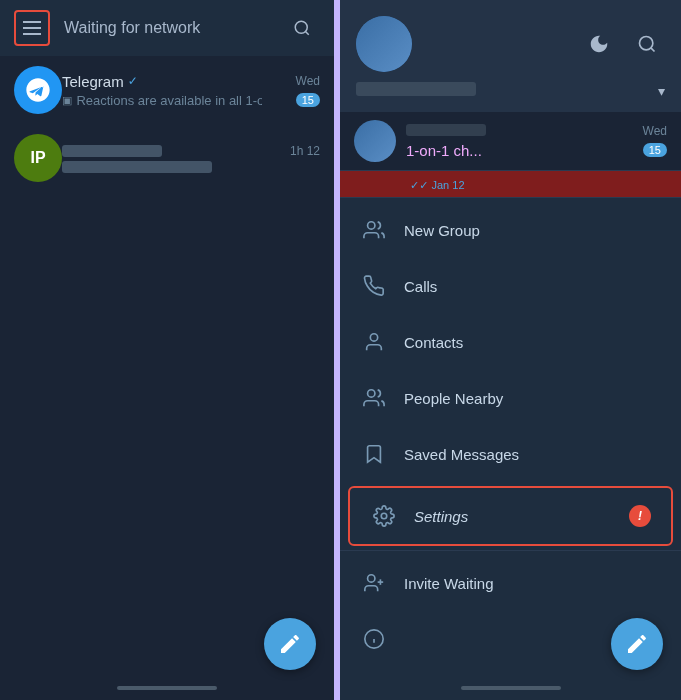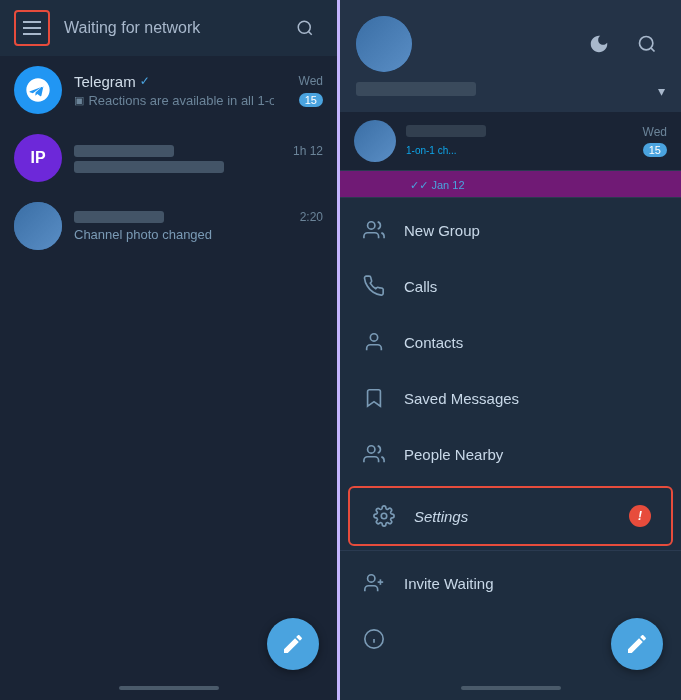--- a/index.html
+++ b/index.html
@@ -13,21 +13,21 @@
     }
 
     
     .left-panel {
       width: 340px;
       height: 700px;
       background: #1a2435;
       display: flex;
       flex-direction: column;
       position: relative;
-      border-right: 3px solid #c4b5fd;
+      border-right: 6px solid #c4b5fd;
     }
 
     .header {
       display: flex;
       align-items: center;
       padding: 10px 14px;
       height: 56px;
       background: #1e2d3f;
     }
 
@@ -100,30 +100,30 @@
       font-size: 16px;
       font-weight: bold;
       color: white;
     }
 
     .avatar-telegram {
       background: #2196f3;
     }
 
     .avatar-ip {
-      background: #6d28d9;
+      background: #4d7c0f;
     }
 
     .avatar-blue {
       background: #3a6ea5;
     }
 
     .chat-content {
       flex: 1;
-      margin-left: 12px;
+      margin-left: 0;
       overflow: hidden;
     }
 
     .chat-header-row {
       display: flex;
       justify-content: space-between;
       align-items: center;
       margin-bottom: 3px;
     }
 
@@ -443,36 +443,20 @@
           <span class="chat-time">1h 12</span>
         </div>
         <div class="chat-preview">
           <span class="chat-msg">
             <span class="blurred-text" style="width:150px;"></span>
           </span>
         </div>
       </div>
     </div>
 
-    <div class="chat-item">
-      <div class="avatar avatar-blue">
-        <div style="width:48px;height:48px;border-radius:50%;background:linear-gradient(135deg,#3a6ea5,#5a8ec5);"></div>
-      </div>
-      <div class="chat-content">
-        <div class="chat-header-row">
-          <span class="chat-name">
-            <span class="blurred-text" style="width:90px;"></span>
-          </span>
-          <span class="chat-time">2:20</span>
-        </div>
-        <div class="chat-preview">
-          <span class="chat-msg" style="color:#7a9ab5;">Channel photo changed</span>
-        </div>
-      </div>
-    </div>
   </div>
 
   <div class="fab">
     <svg width="24" height="24" viewBox="0 0 24 24" fill="white">
       <path d="M3 17.25V21h3.75L17.81 9.94l-3.75-3.75L3 17.25zM20.71 7.04c.39-.39.39-1.02 0-1.41l-2.34-2.34c-.39-.39-1.02-.39-1.41 0l-1.83 1.83 3.75 3.75 1.83-1.83z"></path>
     </svg>
   </div>
 
   <div class="bottom-bar">
     <div class="bottom-indicator"></div>
@@ -509,26 +493,26 @@
   </div>
 
   <div style="background:#1a2435; padding:8px 14px; display:flex; align-items:center; gap:10px; border-bottom:1px solid #2a3a50;">
     <div style="width:42px;height:42px;border-radius:50%;background:linear-gradient(135deg,#3a6ea5,#5a8ec5);flex-shrink:0;"></div>
     <div style="flex:1;">
       <div style="display:flex;justify-content:space-between;">
         <span style="background:#4a5a6a;height:12px;width:80px;border-radius:3px;display:inline-block;opacity:0.5;"></span>
         <span style="color:#6b8499;font-size:12px;">Wed</span>
       </div>
       <div style="display:flex;justify-content:space-between;align-items:center;margin-top:4px;">
-        <span style="color:#0ea5e9;font-size:10px;">1-on-1 ch...</span>
+        <span style="color:#f0abfc;font-size:15px;">1-on-1 ch...</span>
         <span class="unread-badge">15</span>
       </div>
     </div>
   </div>
-  <div style="background:#701a75; padding:4px 14px 4px 70px; border-bottom:1px solid #2a3a50;">
+  <div style="background:#7f1d1d; padding:4px 14px 4px 70px; border-bottom:1px solid #2a3a50;">
     <span style="color:#4aa3df;font-size:11px;">✓✓ Jan 12</span>
   </div>
 
   <div class="menu-list">
 
     <div class="menu-item">
       <div class="menu-item-icon">
         <svg width="22" height="22" viewBox="0 0 24 24" fill="none" stroke="#7a9ab5" stroke-width="1.8">
           <path d="M17 21v-2a4 4 0 0 0-4-4H5a4 4 0 0 0-4 4v2"></path>
           <circle cx="9" cy="7" r="4"></circle>
@@ -554,36 +538,36 @@
           <path d="M20 21v-2a4 4 0 0 0-4-4H8a4 4 0 0 0-4 4v2"></path>
           <circle cx="12" cy="7" r="4"></circle>
         </svg>
       </div>
       <span class="menu-item-label">Contacts</span>
     </div>
 
     <div class="menu-item">
       <div class="menu-item-icon">
         <svg width="22" height="22" viewBox="0 0 24 24" fill="none" stroke="#7a9ab5" stroke-width="1.8">
-          <path d="M19 21l-7-5-7 5V5a2 2 0 0 1 2-2h10a2 2 0 0 1 2 2z"></path>
-        </svg>
-      </div>
-      <span class="menu-item-label">Saved Messages</span>
-    </div>
-
-    <div class="menu-item">
-      <div class="menu-item-icon">
-        <svg width="22" height="22" viewBox="0 0 24 24" fill="none" stroke="#7a9ab5" stroke-width="1.8">
           <path d="M17 21v-2a4 4 0 0 0-4-4H5a4 4 0 0 0-4 4v2"></path>
           <circle cx="9" cy="7" r="4"></circle>
           <path d="M23 21v-2a4 4 0 0 0-3-3.87"></path>
           <path d="M16 3.13a4 4 0 0 1 0 7.75"></path>
         </svg>
       </div>
       <span class="menu-item-label">People Nearby</span>
+    </div>
+
+    <div class="menu-item">
+      <div class="menu-item-icon">
+        <svg width="22" height="22" viewBox="0 0 24 24" fill="none" stroke="#7a9ab5" stroke-width="1.8">
+          <path d="M19 21l-7-5-7 5V5a2 2 0 0 1 2-2h10a2 2 0 0 1 2 2z"></path>
+        </svg>
+      </div>
+      <span class="menu-item-label">Saved Messages</span>
     </div>
 
     <div style="border:2px solid #e74c3c;border-radius:6px;margin:4px 8px;">
       <div class="menu-item" style="border-radius:4px;font-style:italic;">
         <div class="menu-item-icon">
           <svg width="22" height="22" viewBox="0 0 24 24" fill="none" stroke="#7a9ab5" stroke-width="1.8">
             <circle cx="12" cy="12" r="3"></circle>
             <path d="M19.4 15a1.65 1.65 0 0 0 .33 1.82l.06.06a2 2 0 0 1-2.83 2.83l-.06-.06a1.65 1.65 0 0 0-1.82-.33 1.65 1.65 0 0 0-1 1.51V21a2 2 0 0 1-4 0v-.09A1.65 1.65 0 0 0 9 19.4a1.65 1.65 0 0 0-1.82.33l-.06.06a2 2 0 0 1-2.83-2.83l.06-.06A1.65 1.65 0 0 0 4.68 15a1.65 1.65 0 0 0-1.51-1H3a2 2 0 0 1 0-4h.09A1.65 1.65 0 0 0 4.6 9a1.65 1.65 0 0 0-.33-1.82l-.06-.06a2 2 0 0 1 2.83-2.83l.06.06A1.65 1.65 0 0 0 9 4.68a1.65 1.65 0 0 0 1-1.51V3a2 2 0 0 1 4 0v.09a1.65 1.65 0 0 0 1 1.51 1.65 1.65 0 0 0 1.82-.33l.06-.06a2 2 0 0 1 2.83 2.83l-.06.06A1.65 1.65 0 0 0 19.4 9a1.65 1.65 0 0 0 1.51 1H21a2 2 0 0 1 0 4h-.09a1.65 1.65 0 0 0-1.51 1z"></path>
           </svg>
         </div>

